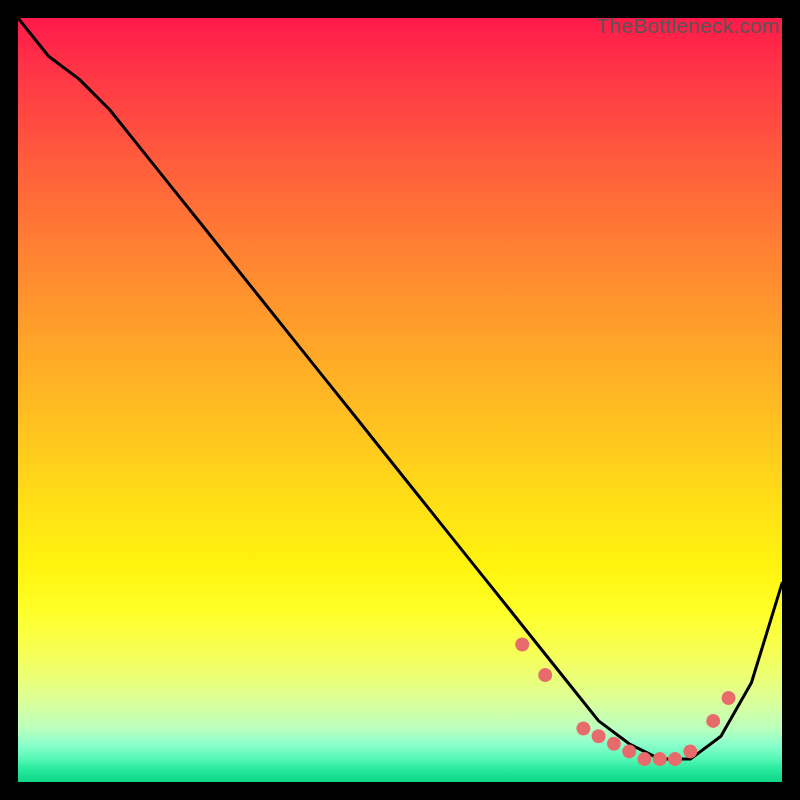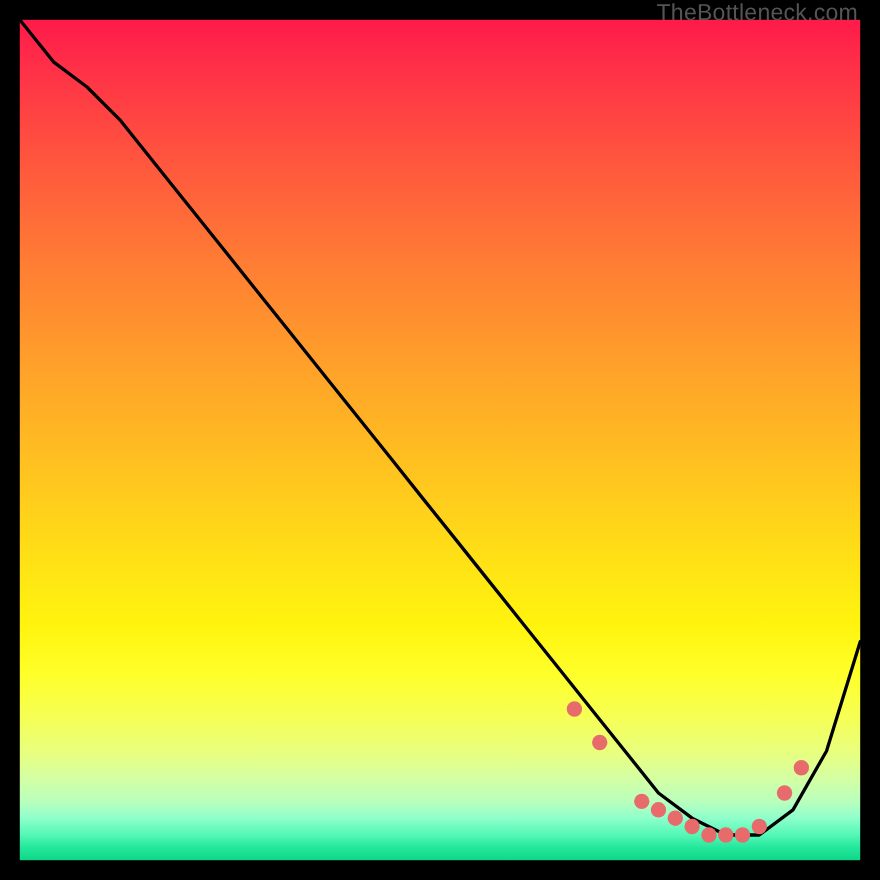--- a/index.html
+++ b/index.html
@@ -40,21 +40,21 @@
       #d6ffa0 90%,
       #baffbd 93%,
       #8effcb 95%,
       #54f7b6 97%,
       #24e79c 98.5%,
       #0fd787 100%
     );
   }
   .watermark {
     position: absolute;
-    top: 0;
+    top: 14px;
     right: 20px;
     color: #555;
     font-size: 21px;
     font-weight: 500;
     letter-spacing: 0.2px;
     user-select: none;
   }
   svg.curve {
     position: absolute;
     left: 0;

